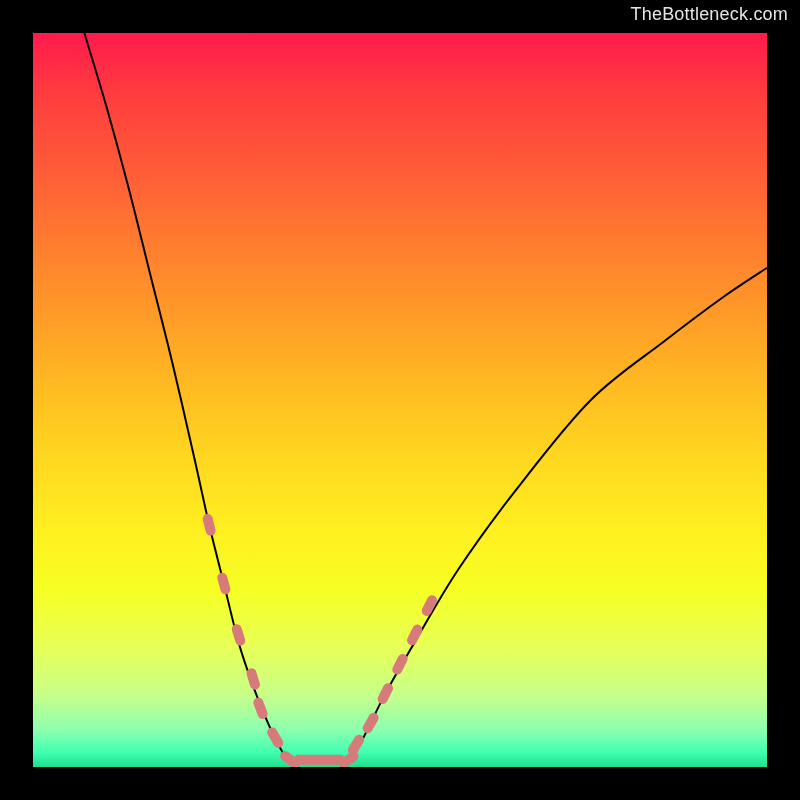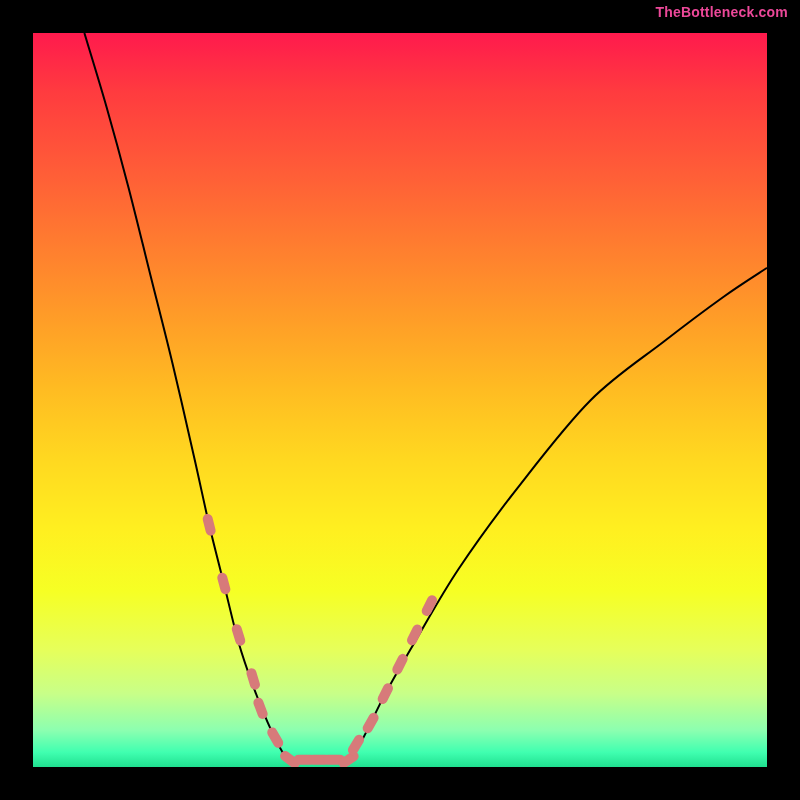--- a/index.html
+++ b/index.html
@@ -14,23 +14,23 @@
   .frame {
     position: relative;
     width: 800px;
     height: 800px;
     background: #000;
   }
   .watermark {
     position: absolute;
     top: 4px;
     right: 12px;
-    color: #ec4899;
-    font-size: 14px;
-    font-weight: 700;
+    color: #e5e5e5;
+    font-size: 18px;
+    font-weight: 400;
     letter-spacing: 0.2px;
     z-index: 10;
   }
   .plot-area {
     position: absolute;
     left: 33px;
     top: 33px;
     width: 734px;
     height: 734px;
     overflow: hidden;

